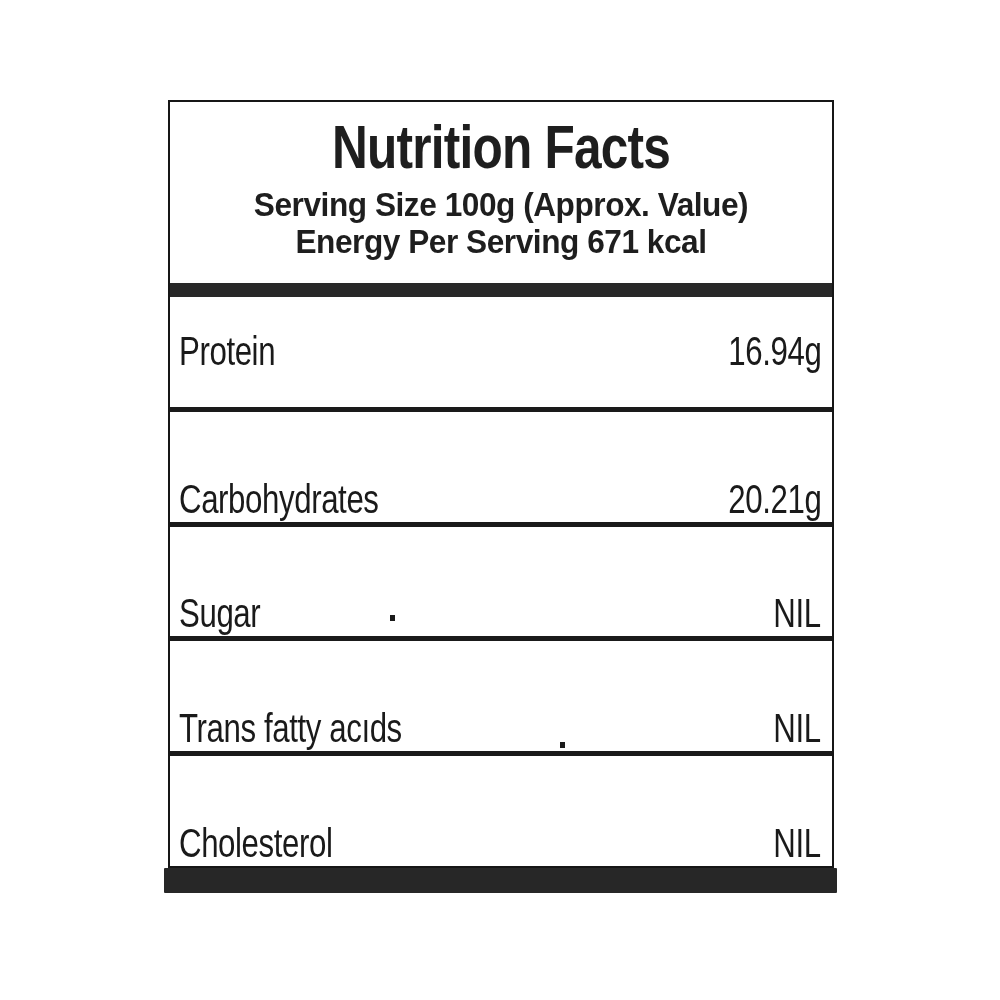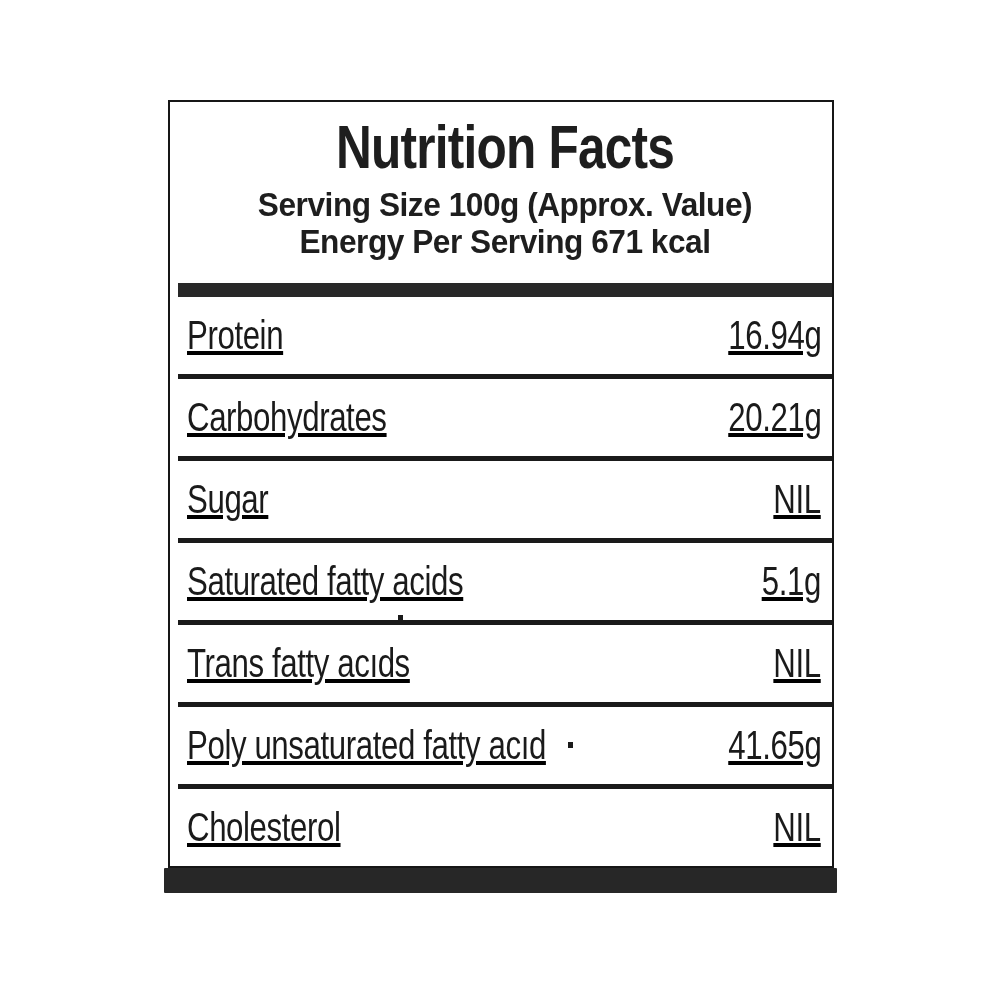--- a/index.html
+++ b/index.html
@@ -22,21 +22,21 @@
     left: 168px;
     top: 100px;
     width: 666px;
     height: 768px;
     box-sizing: border-box;
     border: 2px solid #161616;
     background: #ffffff;
   }
   .label-inner {
     position: absolute;
-    left: 0; top: 0; right: 0; bottom: 0; margin-left: 8px;
+    left: 0; top: 0; right: 0; bottom: 0;
   }
   .nf-title {
     position: absolute;
     top: 14px;
     left: 0;
     width: 100%;
     text-align: center;
     font-size: 62px;
     line-height: 62px;
     font-weight: bold;
@@ -79,24 +79,24 @@
     display: flex;
     flex-direction: column;
   }
   .row {
     flex: 1;
     display: flex;
     justify-content: space-between;
     align-items: center;
     padding: 0 11px 0 9px;
     box-sizing: border-box;
-    text-decoration: underline;
   }
   .row + .row {
     border-top: 5px solid #1a1a1a;
+    align-items: flex-end;
   }
   .row .lbl {
     font-size: 40px;
     color: #1a1a1a;
     letter-spacing: -0.5px;
     transform: scaleX(0.78);
     transform-origin: 0% 50%;
     white-space: nowrap;
   }
   .row .val {
@@ -153,35 +153,27 @@
           <span class="lbl">Carbohydrates</span>
           <span class="val">20.21g</span>
         </div>
 
         <div class="row">
           <span class="lbl">Sugar</span>
           <span class="val">NIL</span>
         </div>
 
 
-        <div class="row">
-          <span class="lbl">Saturated fatty acids</span>
-          <span class="val">5.1g</span>
-        </div>
 
         <div class="row">
           <span class="lbl">Trans fatty acıds</span>
           <span class="val">NIL</span>
         </div>
 
 
-        <div class="row">
-          <span class="lbl">Poly unsaturated fatty acıd</span>
-          <span class="val">41.65g</span>
-        </div>
 
         <div class="row">
           <span class="lbl">Cholesterol</span>
           <span class="val">NIL</span>
         </div>
 
       </div>
 
       <div class="stray-dot d1"></div>
       <div class="stray-dot d2"></div>

